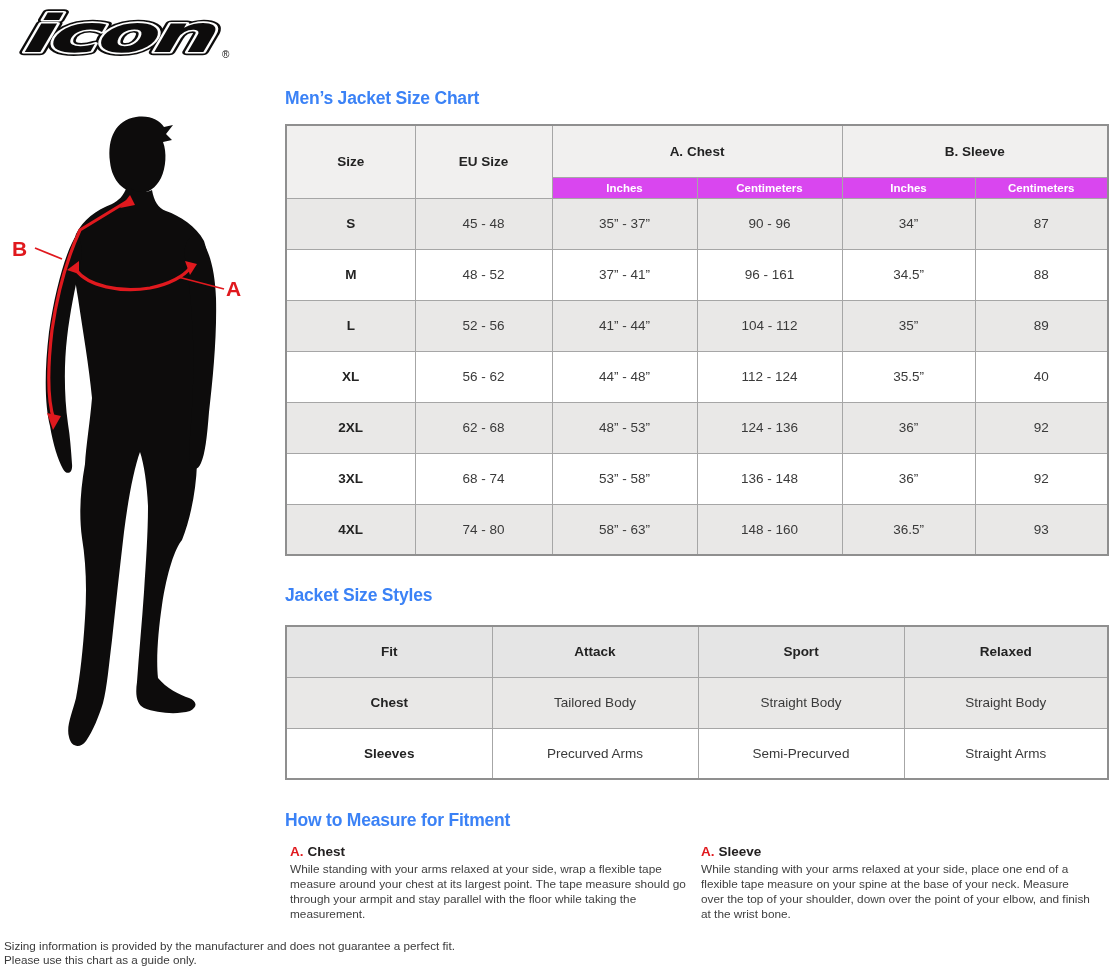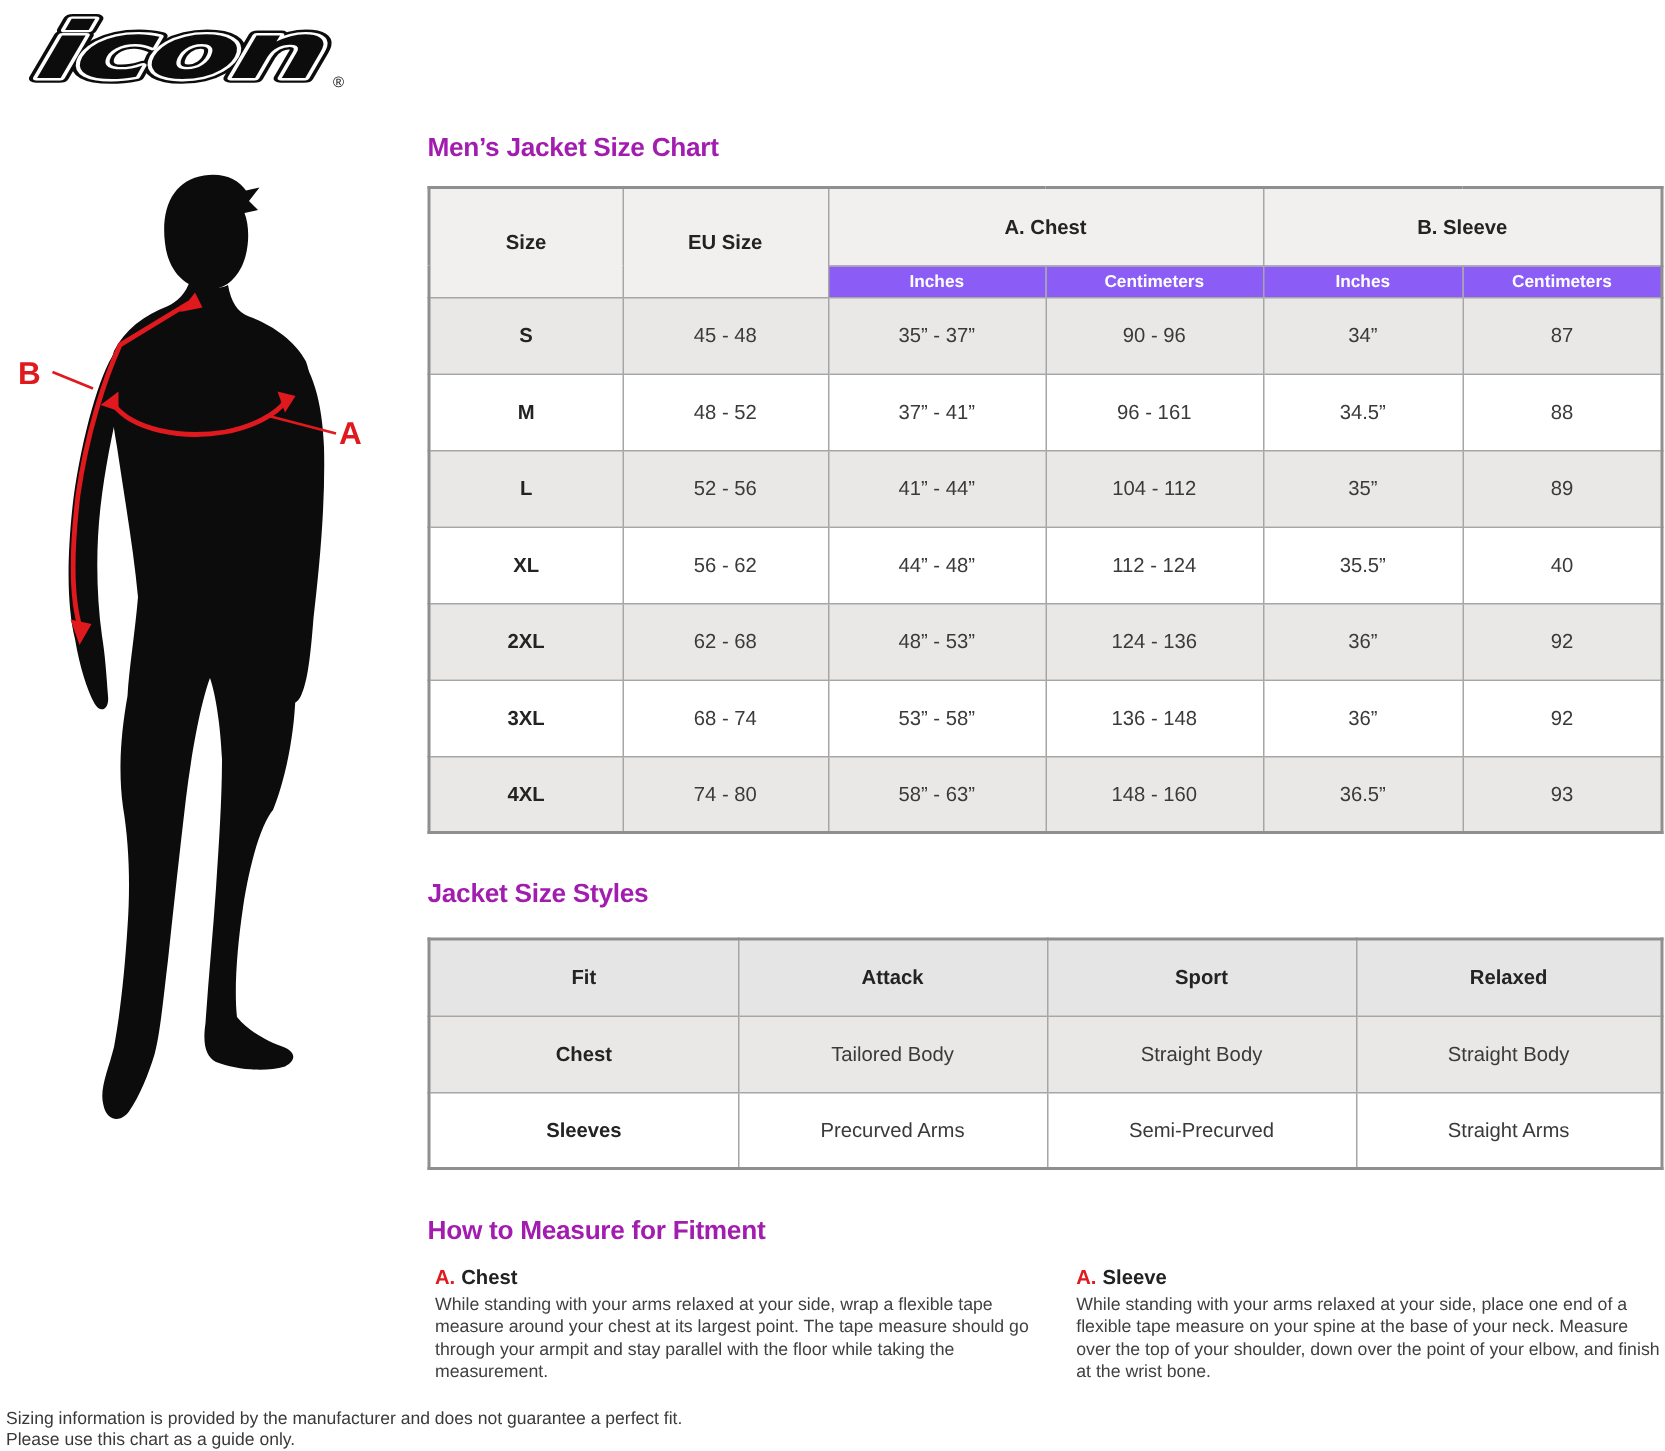--- a/index.html
+++ b/index.html
@@ -8,53 +8,53 @@
   .page { position:relative; width:1110px; height:967px; background:#fff; overflow:hidden; }
 
   
   .logo { position:absolute; left:6px; top:2px; width:240px; height:62px; }
 
   
   .figure { position:absolute; left:0; top:0; width:280px; height:775px; }
 
   
   .content { position:absolute; left:285px; top:0; width:825px; height:967px; }
-  .sec-title { position:absolute; left:0; font-size:17.5px; font-weight:bold; color:#a21caf; letter-spacing:-0.2px; }
+  .sec-title { position:absolute; left:0; font-size:17.5px; font-weight:bold; color:#3b82f6; letter-spacing:-0.2px; }
   #title-size-chart { top:88px; }
   #title-styles { top:585px; }
   #title-measure { top:810px; }
 
   table { border-collapse:collapse; table-layout:fixed; width:822px; background:#fff; border:2px solid #8f8f8f; }
   th, td { border:1.5px solid #a6a6a6; text-align:center; vertical-align:middle;
            font-size:13.5px; color:#3a3a3a; font-weight:normal; padding:0 4px; }
   #size-table { position:absolute; left:0; top:124px; }
   #styles-table { position:absolute; left:0; top:625px; }
 
   tr.main-hdr { height:52px; }
   tr.main-hdr th { background:#f1f0ef; font-weight:bold; color:#232323; }
   tr.sub-hdr { height:21px; }
-  tr.sub-hdr th { background:#8b5cf6; color:#ffffff; font-weight:bold; font-size:11.5px;text-align:center; }
+  tr.sub-hdr th { background:#d946ef; color:#ffffff; font-weight:bold; font-size:11.5px;text-align:center; }
   #size-table tbody tr { height:51px; }
   #size-table tbody th { font-weight:bold; color:#232323; }
   #size-table tbody tr:nth-child(odd) th,
   #size-table tbody tr:nth-child(odd) td { background:#e9e8e7; }
 
   #styles-table tr { height:51px; }
   #styles-table thead th { background:#e5e5e5; font-weight:bold; color:#232323; }
   #styles-table tbody th { font-weight:bold; color:#232323; }
   #styles-table tbody tr:nth-child(odd) th,
   #styles-table tbody tr:nth-child(odd) td { background:#e9e8e7; }
 
   
   .measure-cols { position:absolute; left:0; top:844px; width:825px; display:flex; }
   .measure-col h3 { font-size:13.5px; font-weight:bold; color:#232020; margin-bottom:3px; }
   .measure-prefix { color:#e0191e; margin-right:4px; }
   .measure-col p { font-size:11.8px; line-height:15px; color:#404040; }
   .measure-col.left { width:405px; padding-left:5px; }
-  .measure-col.right { width:393px; margin-left:28px; }
+  .measure-col.right { width:393px; margin-left:11px; }
 
   
   .footnote { position:absolute; left:4px; top:939px; font-size:11.7px; line-height:14px; color:#3a3a3a; }
 </style>
 </head>
 <body>
 
 <div class="page">
 
   <div class="logo">

